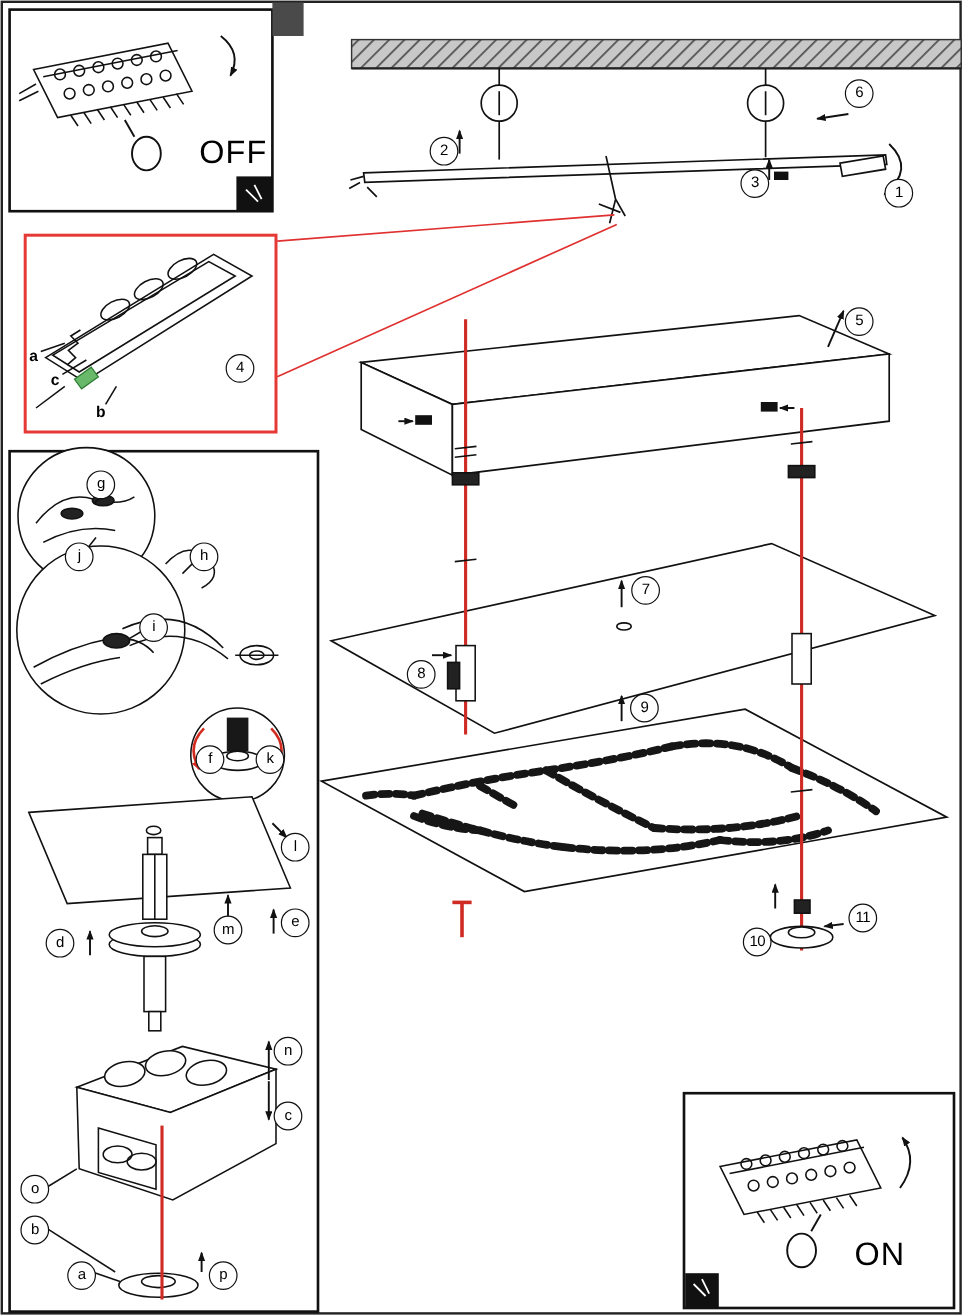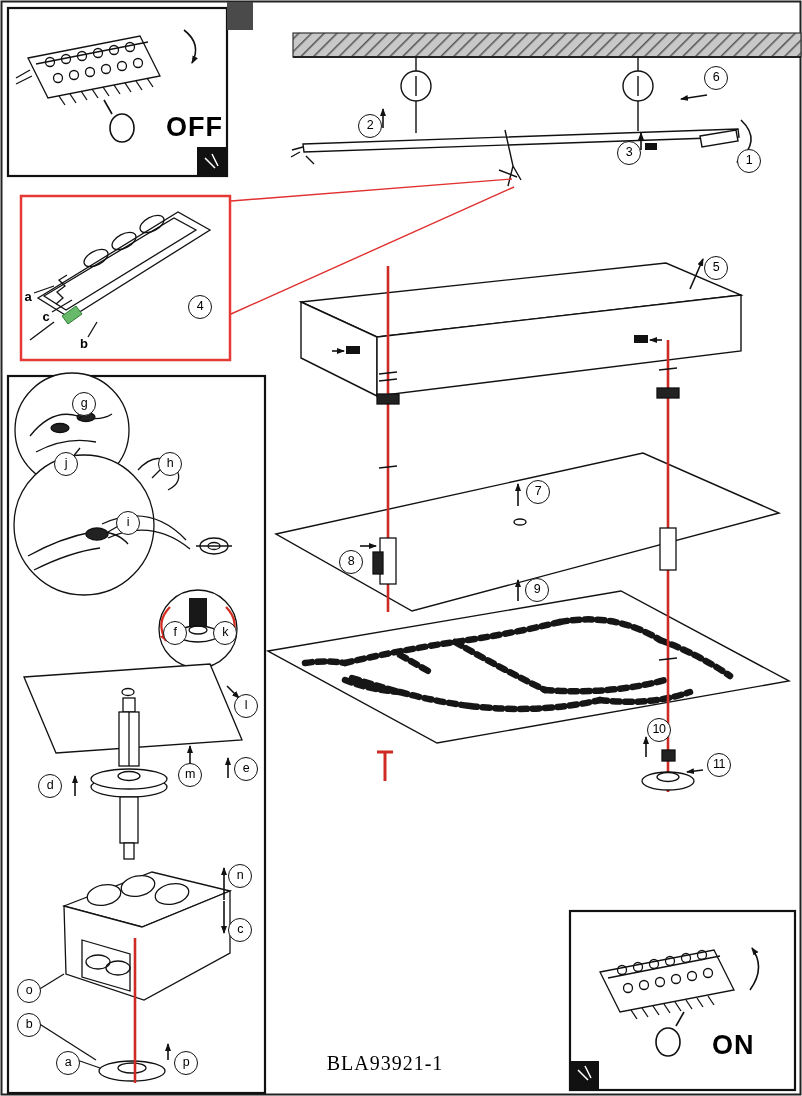--- a/index.html
+++ b/index.html
@@ -4,21 +4,21 @@
 <style>
   html,body{margin:0;padding:0;background:#fff;}
   .page{position:relative;width:802px;height:1096px;background:#fff;overflow:hidden;
         font-family:"Liberation Sans",sans-serif;color:#000;}
   svg.art{position:absolute;left:0;top:0;display:block;}
   .overlay{position:absolute;left:0;top:0;width:802px;height:1096px;}
   .callout{position:absolute;transform:translate(-50%,-50%);width:22px;height:22px;
            border:1.4px solid #111;border-radius:50%;background:#fff;
            font-size:12.5px;line-height:20px;text-align:center;letter-spacing:-0.5px;}
   .plainlbl{position:absolute;transform:translate(-50%,-50%);font-size:13px;font-weight:bold;}
-  .biglabel{position:absolute;font-weight:bold;font-size:27px;letter-spacing:1px;}
+  .biglabel{position:absolute;font-weight:normal;font-size:27px;letter-spacing:1px;}
   .model{position:absolute;left:300px;top:1052px;width:170px;text-align:center;
          font-family:"Liberation Serif",serif;font-size:20px;letter-spacing:1px;}
 </style>
 </head>
 <body>
 
 <div class="page">
 
 <svg class="art" width="802" height="1096" viewBox="0 0 802 1096">
   <defs>
@@ -281,33 +281,32 @@
       <ellipse cx="668" cy="1042" rx="12" ry="14"></ellipse>
     </g>
     <path d="M750,990 Q766,968 752,948" fill="none" stroke="#111" stroke-width="1.6" marker-end="url(#ah)"></path>
     <rect x="571" y="1061" width="28" height="29" fill="#111"></rect>
     <path d="M578,1070 l10,10 M585,1066 l6,12" stroke="#fff" stroke-width="1.5" fill="none"></path>
   </g>
 </svg>
 
 <div class="biglabel" style="left:166px;top:112px;">OFF</div>
 <div class="biglabel" style="left:712px;top:1030px;">ON</div>
-<div class="model">BLA93921-1</div>
 
 <div class="overlay">
       <div class="callout" style="left: 749px; top: 161px;">1</div>
       <div class="callout" style="left: 370px; top: 126px;">2</div>
       <div class="callout" style="left: 629px; top: 153px;">3</div>
       <div class="callout" style="left: 200px; top: 307px;">4</div>
       <div class="callout" style="left: 716px; top: 268px;">5</div>
       <div class="callout" style="left: 716px; top: 78px;">6</div>
       <div class="callout" style="left: 538px; top: 492px;">7</div>
       <div class="callout" style="left: 351px; top: 562px;">8</div>
       <div class="callout" style="left: 537px; top: 590px;">9</div>
-      <div class="callout" style="left: 631px; top: 730px; margin-left: 28px;">10</div>
+      <div class="callout" style="left: 631px; top: 785px;">10</div>
       <div class="callout" style="left: 719px; top: 765px;">11</div>
       <div class="callout" style="left: 84px; top: 404px;">g</div>
       <div class="callout" style="left: 66px; top: 464px;">j</div>
       <div class="callout" style="left: 170px; top: 464px;">h</div>
       <div class="callout" style="left: 128px; top: 523px;">i</div>
       <div class="callout" style="left: 175px; top: 633px;">f</div>
       <div class="callout" style="left: 225px; top: 633px;">k</div>
       <div class="callout" style="left: 246px; top: 706px;">l</div>
       <div class="callout" style="left: 246px; top: 769px;">e</div>
       <div class="callout" style="left: 190px; top: 775px;">m</div>

